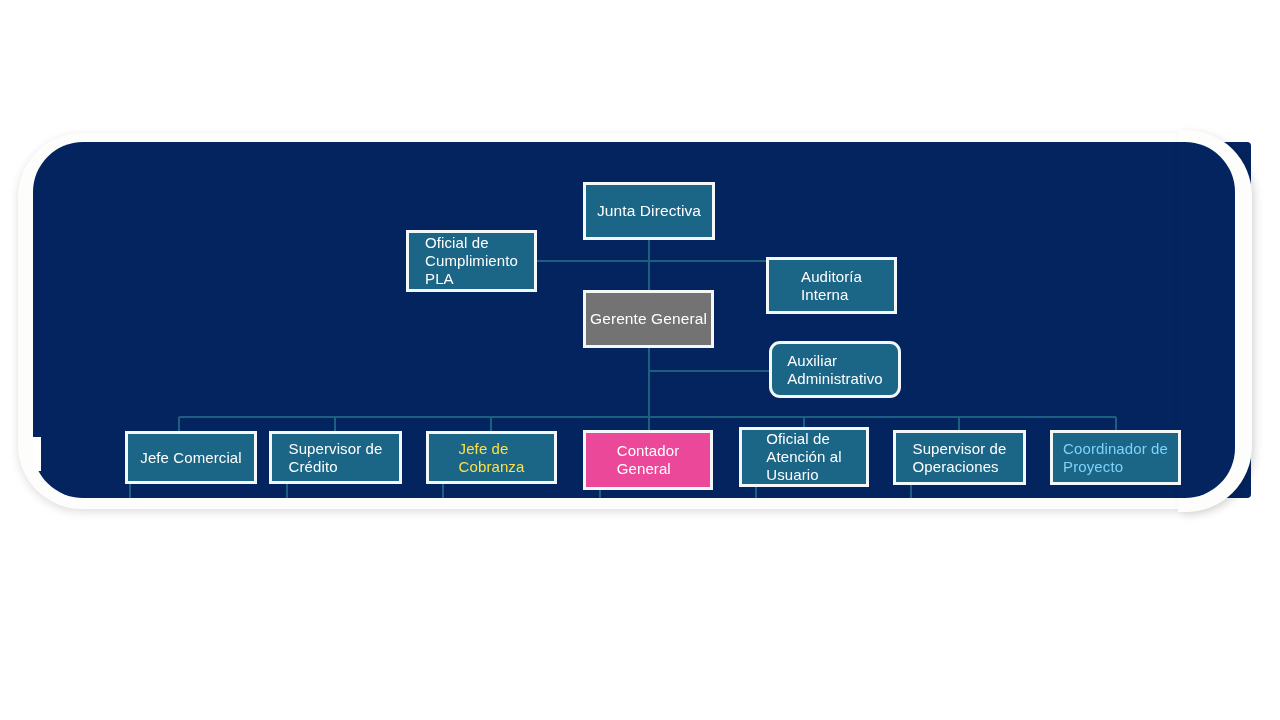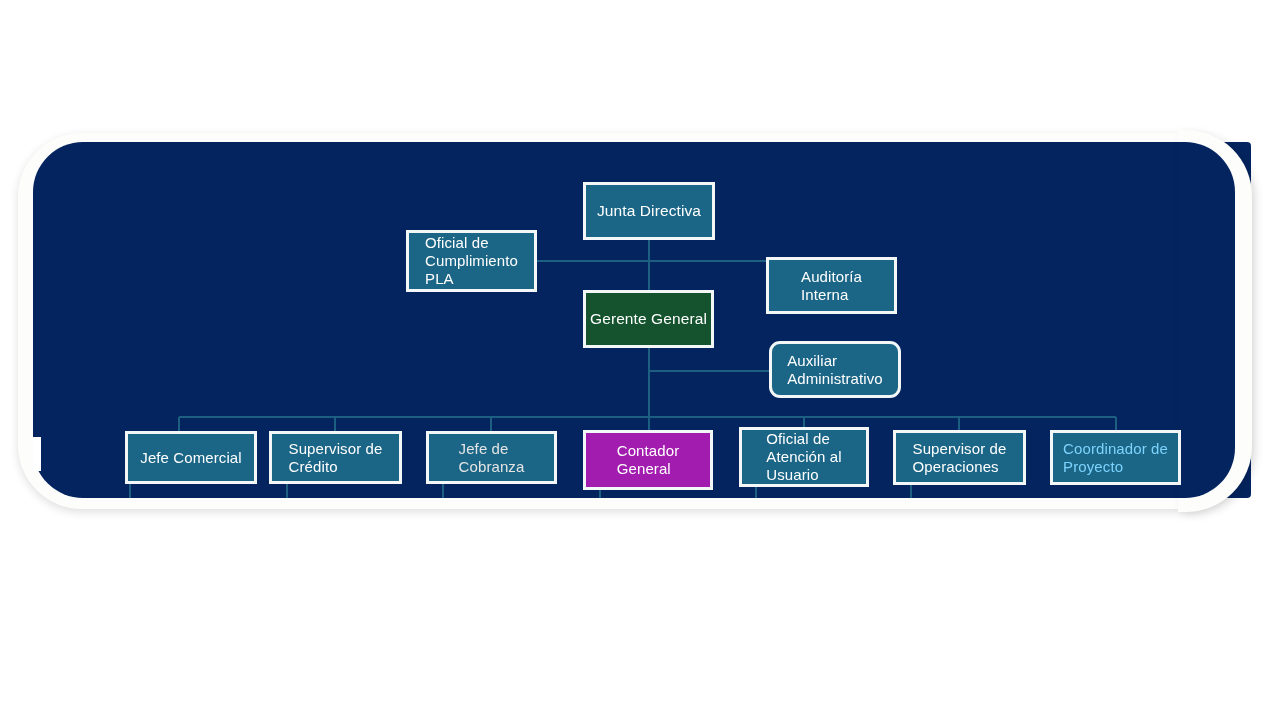--- a/index.html
+++ b/index.html
@@ -158,31 +158,31 @@
     </g>
   </svg>
 
   <div class="node lg" style="left: 583px; top: 182px; width: 132px; height: 58px; background: rgb(27, 101, 134); border-color: rgb(244, 247, 248); color: rgb(255, 255, 255);">Junta Directiva</div>
 
   <div class="node" style="left: 406px; top: 230px; width: 131px; height: 62px; background: rgb(27, 101, 134); border-color: rgb(244, 247, 248); color: rgb(255, 255, 255);">Oficial de
 Cumplimiento
 PLA</div>
   <div class="node" style="left: 766px; top: 233px; width: 131px; height: 57px; background: rgb(27, 101, 134); border-color: rgb(244, 247, 248); color: rgb(255, 255, 255); margin-top: 24px;">Auditoría
 Interna</div>
-  <div class="node lg clip" style="left: 583px; top: 290px; width: 131px; height: 58px; background: #14532d; border-color: rgb(244, 247, 248); color: rgb(255, 255, 255);">Gerente General</div>
+  <div class="node lg clip" style="left: 583px; top: 290px; width: 131px; height: 58px; background: #737373; border-color: rgb(244, 247, 248); color: rgb(255, 255, 255);">Gerente General</div>
 
   <div class="node" style="left: 769px; top: 341px; width: 132px; height: 57px; background: rgb(27, 101, 134); border-color: rgb(244, 247, 248); color: rgb(255, 255, 255); border-radius: 11px;">Auxiliar
 Administrativo</div>
 
   <div class="node" style="left: 113px; top: 431px; width: 132px; height: 53px; background: rgb(27, 101, 134); border-color: rgb(244, 247, 248); color: rgb(255, 255, 255); margin-left: 12px;">Jefe Comercial</div>
   <div class="node" style="left: 269px; top: 431px; width: 133px; height: 53px; background: rgb(27, 101, 134); border-color: rgb(244, 247, 248); color: rgb(255, 255, 255);">Supervisor de
 Crédito</div>
-  <div class="node" style="left: 426px; top: 431px; width: 131px; height: 53px; background: rgb(27, 101, 134); border-color: rgb(244, 247, 248); color: #e5e5e5;">Jefe de
+  <div class="node" style="left: 426px; top: 431px; width: 131px; height: 53px; background: rgb(27, 101, 134); border-color: rgb(244, 247, 248); color: #fde047;">Jefe de
 Cobranza</div>
-  <div class="node" style="left: 583px; top: 430px; width: 130px; height: 60px; background: #a21caf; border-color: rgb(244, 247, 248); color: rgb(255, 255, 255);">Contador
+  <div class="node" style="left: 583px; top: 430px; width: 130px; height: 60px; background: #ec4899; border-color: rgb(244, 247, 248); color: rgb(255, 255, 255);">Contador
 General</div>
   <div class="node" style="left: 739px; top: 427px; width: 130px; height: 60px; background: rgb(27, 101, 134); border-color: rgb(244, 247, 248); color: rgb(255, 255, 255);">Oficial de
 Atención al
 Usuario</div>
   <div class="node" style="left: 893px; top: 430px; width: 133px; height: 55px; background: rgb(27, 101, 134); border-color: rgb(244, 247, 248); color: rgb(255, 255, 255);">Supervisor de
 Operaciones</div>
   <div class="node" style="left: 1050px; top: 430px; width: 131px; height: 55px; background: rgb(27, 101, 134); border-color: rgb(244, 247, 248); color: #7dd3fc;">Coordinador de
 Proyecto</div>
 
 </div>

